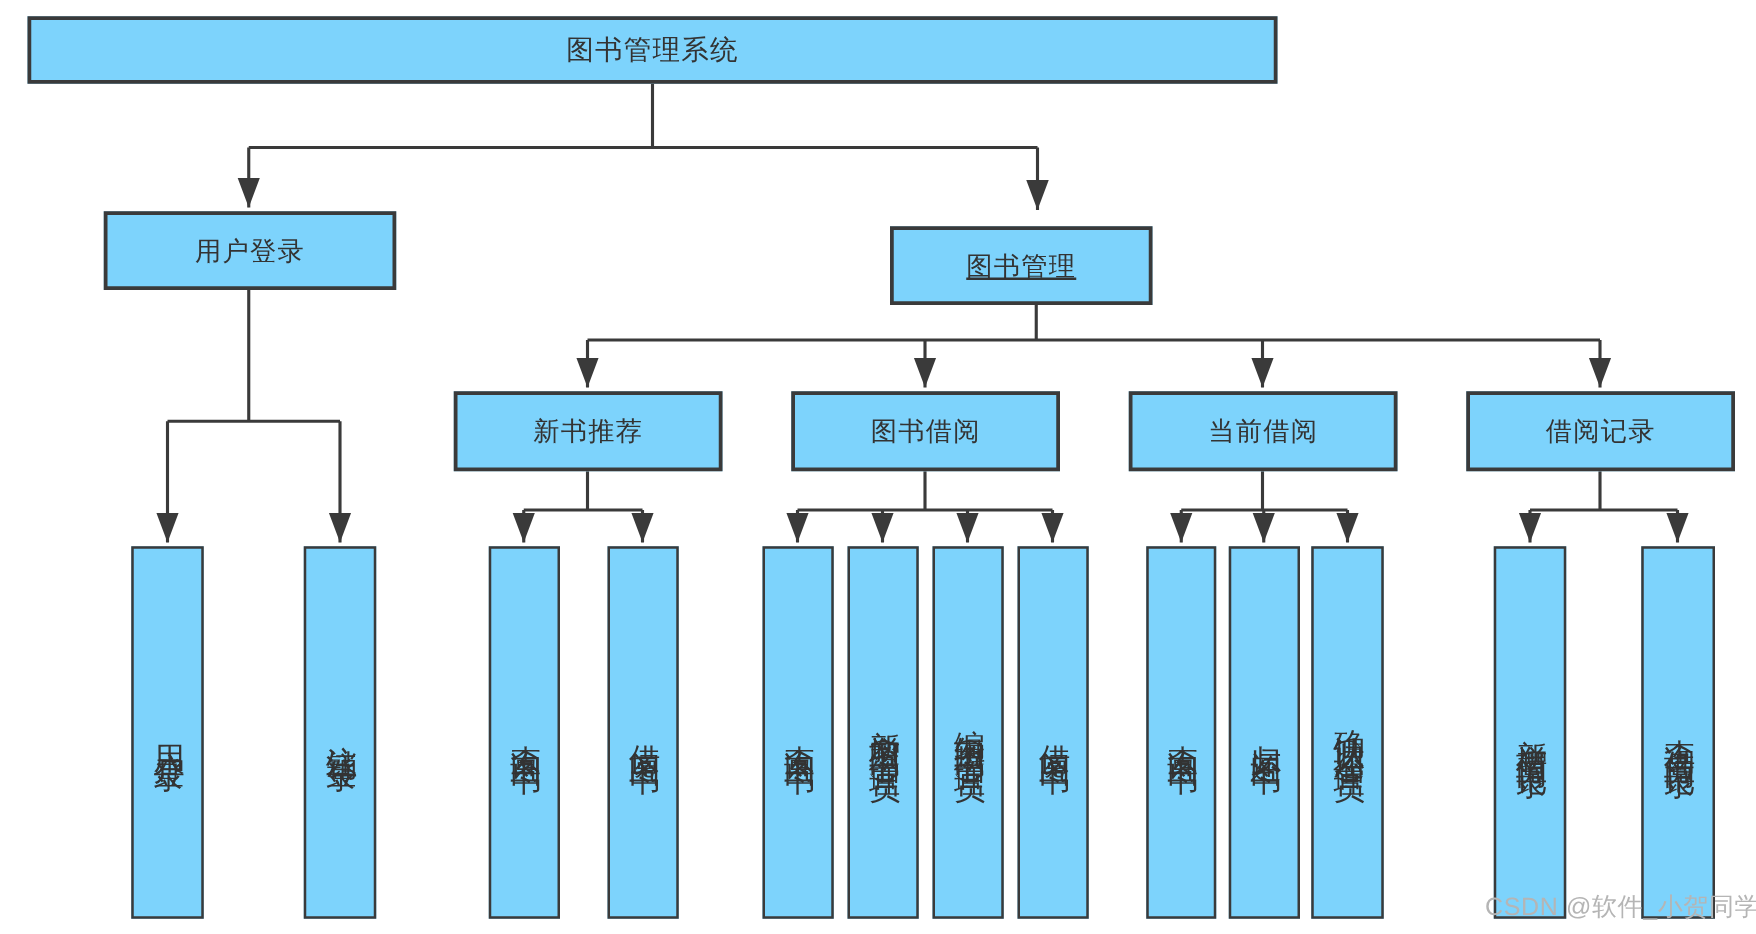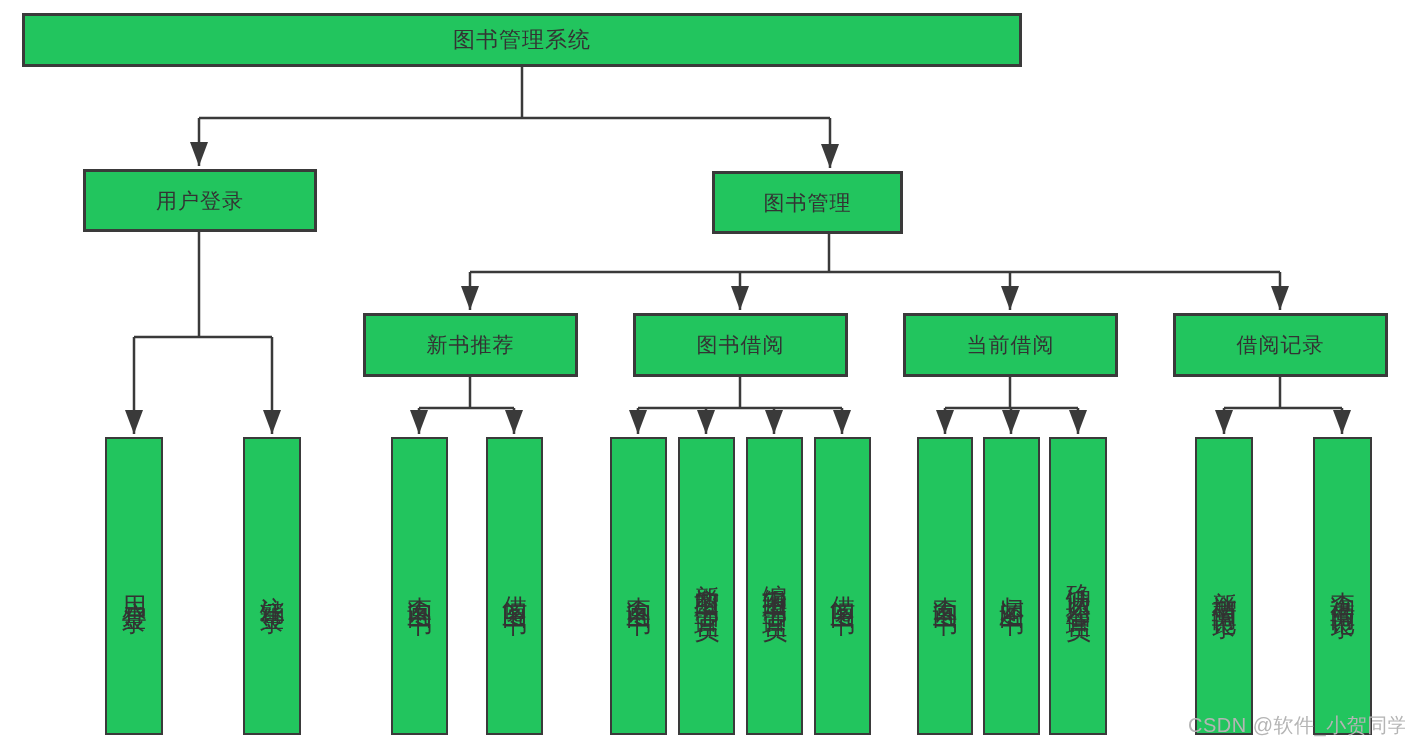--- a/index.html
+++ b/index.html
@@ -21,21 +21,21 @@
     left: 0; top: 0;
     width: 1405px; height: 747px;
   }
   .c {
     stroke: var(--line, #3a3a3a);
     stroke-width: 2.5;
     fill: none;
   }
   .node {
     position: absolute;
-    background: #22c55e;
+    background: #7dd3fc;
     border: 3px solid var(--line, #3a3a3a);
     display: flex;
     align-items: center;
     justify-content: center;
     text-align: center;
   }
   .node.level1 { font-size: 22px; letter-spacing: 1px; }
   .node.level2, .node.level3 { font-size: 21px; letter-spacing: 1px; }
   .node.leaf { border-width: 2.5px; }
   .vtext {
@@ -124,21 +124,21 @@
     </g>
   </svg>
 
   <div class="node level1" style="left:22px; top:13px; width:1000px; height:54px;">
     <span>图书管理系统</span>
   </div>
 
   <div class="node level2" style="left:83px; top:169px; width:234px; height:63px;">
     <span>用户登录</span>
   </div>
-  <div class="node level2" style="left:712px; top:171px; width:191px; height:63px;">
+  <div class="node level2" style="left:712px; top:181px; width:210px; height:63px;text-decoration:underline;">
     <span>图书管理</span>
   </div>
 
   <div class="node level3" style="left:363px; top:313px; width:215px; height:64px;">
     <span>新书推荐</span>
   </div>
   <div class="node level3" style="left:903px; top:313px; width:215px; height:64px;">
     <span>当前借阅</span>
   </div>
   <div class="node level3" style="left:633px; top:313px; width:215px; height:64px;">

